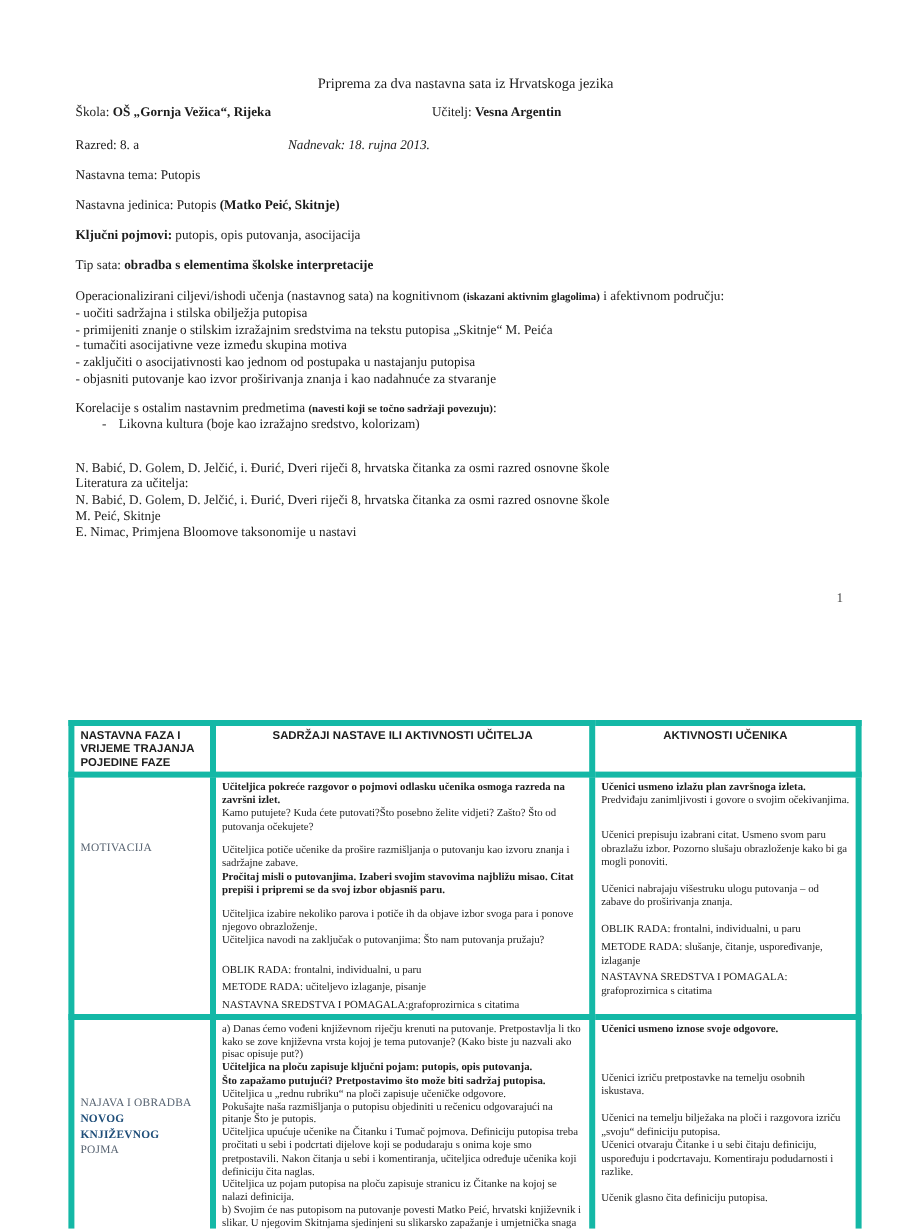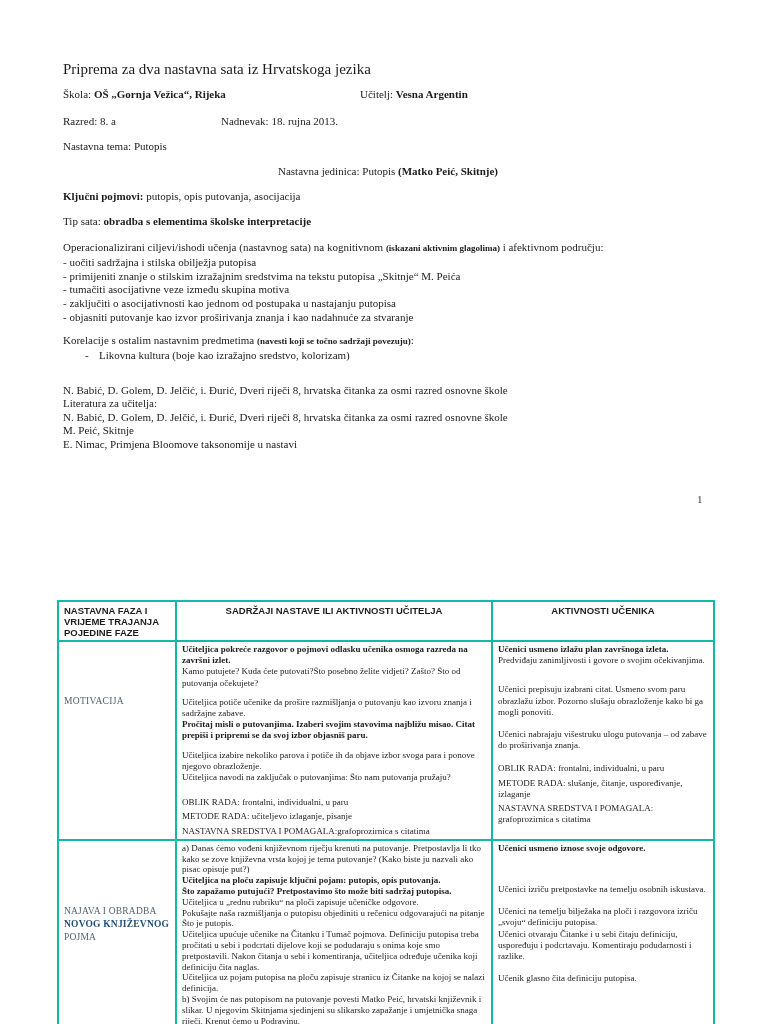--- a/index.html
+++ b/index.html
@@ -3,42 +3,42 @@
 <meta charset="utf-8">
 <style>
   html,body { margin:0; padding:0; background:#ffffff; }
   .page {
     position:relative; width:768px; height:1024px; background:#ffffff;
     overflow:hidden; color:#1c1c1c;
     font-family:"Liberation Serif", serif;
   }
   
   .doc-line { position:absolute; left:63px; width:650px; font-size:11px; line-height:13px; }
-  .doc-title { text-align:left; font-size:15px; }
+  .doc-title { text-align:center; font-size:12px; }
   .b { font-weight:bold; }
   .it { }
   .abs2 { position:absolute; top:0; }
   .small-bold { font-weight:bold; font-size:9px;font-family:Liberation Serif, serif; }
   .obj-item { line-height:13.8px; }
   .corr-item { padding-left:22px; line-height:14px; }
   .corr-item .dash { display:inline-block; width:14px; }
   .lit-line { line-height:13.4px; }
   .page-num { position:absolute; left:697px; top:493px; font-size:11px; color:#444; }
 
   
   table.lesson {
     position:absolute; left:57px; top:600px; width:656px;
     border-collapse:collapse; table-layout:fixed;
     font-size:9px; line-height:11.2px; color:#1d1d1d;
   }
   table.lesson col.c1 { width:118px; }
   table.lesson col.c2 { width:316px; }
   table.lesson col.c3 { width:222px; }
   table.lesson th, table.lesson td {
-    border:2px solid #14b8a6; vertical-align:top; padding:2px 5px; overflow:hidden;
+    border:5px solid #14b8a6; vertical-align:top; padding:2px 5px; overflow:hidden;
   }
   table.lesson th {
     font-family:"Liberation Sans", sans-serif; font-weight:bold; font-size:9.5px;
     line-height:11px; text-align:center; padding-top:3px;
   }
   table.lesson th.left { text-align:left; }
   tr.hdr    { height:38px; }
   tr.r1     { height:193px; }
   tr.r2     { height:179px; }
   td.phase-cell { color:#566270; font-size:9.5px; }
@@ -58,28 +58,28 @@
 
   <div class="doc-line doc-title" style="top:63px;">Priprema za dva nastavna sata iz Hrvatskoga jezika</div>
 
   <div class="doc-line" style="top:88px;">
     <span>Škola: </span><span class="b">OŠ „Gornja Vežica“, Rijeka</span>
     <span class="abs2" style="left:297px;"><span>Učitelj: </span><span class="b">Vesna Argentin</span></span>
   </div>
 
   <div class="doc-line" style="top:115px;">
     <span>Razred: </span><span>8. a</span>
-    <span class="abs2" style="left:158px;"><span>Nadnevak: </span><span>18. rujna 2013.</span></span>
+    <span class="abs2" style="left:177px;font-style:italic;"><span>Nadnevak: </span><span>18. rujna 2013.</span></span>
   </div>
 
   <div class="doc-line" style="top:140px;">
     <span>Nastavna tema: </span><span>Putopis</span>
   </div>
 
-  <div class="doc-line" style="top:165px;text-align:center;">
+  <div class="doc-line" style="top:165px;">
     <span>Nastavna jedinica: </span><span>Putopis </span><span class="b">(Matko Peić, Skitnje)</span>
   </div>
 
   <div class="doc-line" style="top:190px;">
     <span class="b">Ključni pojmovi: </span><span>putopis, opis putovanja, asocijacija</span>
   </div>
 
   <div class="doc-line" style="top:215px;">
     <span>Tip sata: </span><span class="b">obradba s elementima školske interpretacije</span>
   </div>

